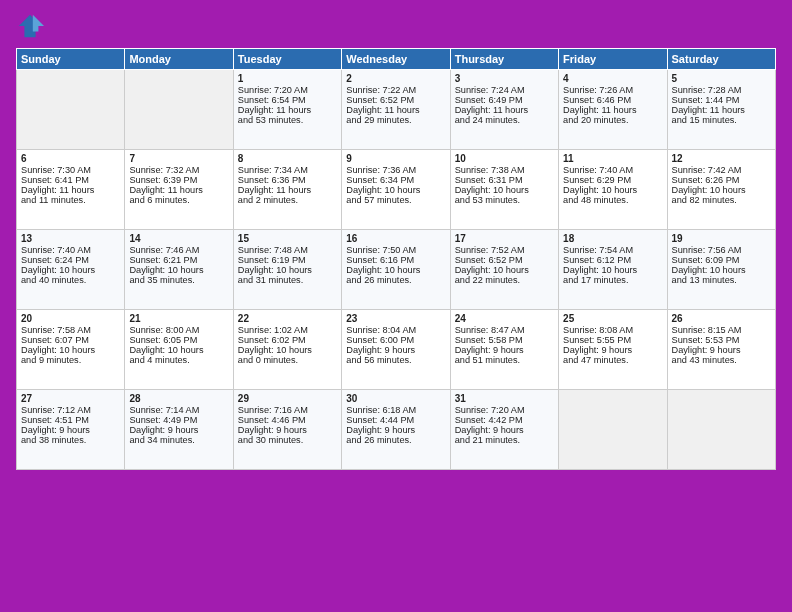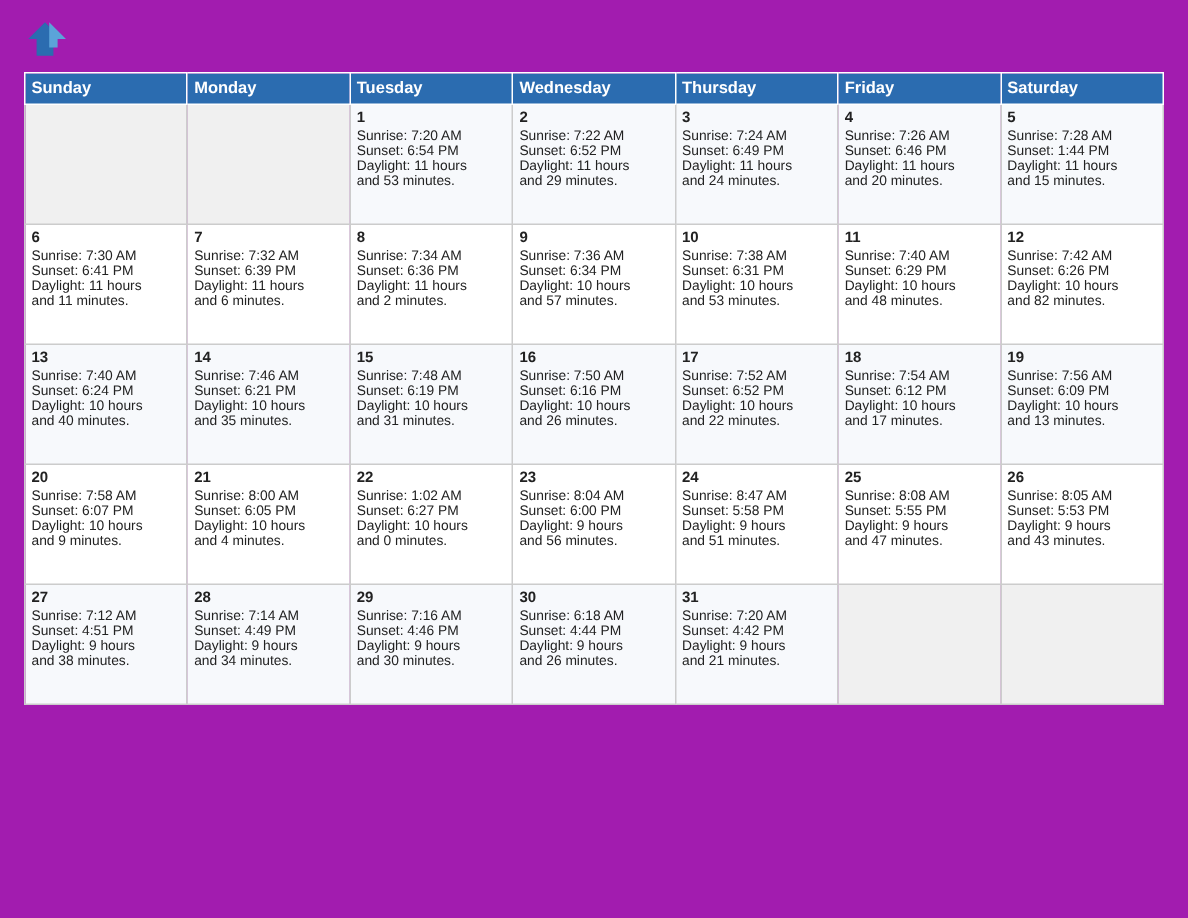--- a/index.html
+++ b/index.html
@@ -274,21 +274,21 @@
           <td>
             <span class="day-num">21</span>
             <div>Sunrise: 8:00 AM</div>
             <div>Sunset: 6:05 PM</div>
             <div>Daylight: 10 hours</div>
             <div>and 4 minutes.</div>
           </td>
           <td>
             <span class="day-num">22</span>
             <div>Sunrise: 1:02 AM</div>
-            <div>Sunset: 6:27 PM</div>
+            <div>Sunset: 6:02 PM</div>
             <div>Daylight: 10 hours</div>
             <div>and 0 minutes.</div>
           </td>
           <td>
             <span class="day-num">23</span>
             <div>Sunrise: 8:04 AM</div>
             <div>Sunset: 6:00 PM</div>
             <div>Daylight: 9 hours</div>
             <div>and 56 minutes.</div>
           </td>
@@ -301,21 +301,21 @@
           </td>
           <td>
             <span class="day-num">25</span>
             <div>Sunrise: 8:08 AM</div>
             <div>Sunset: 5:55 PM</div>
             <div>Daylight: 9 hours</div>
             <div>and 47 minutes.</div>
           </td>
           <td>
             <span class="day-num">26</span>
-            <div>Sunrise: 8:05 AM</div>
+            <div>Sunrise: 8:15 AM</div>
             <div>Sunset: 5:53 PM</div>
             <div>Daylight: 9 hours</div>
             <div>and 43 minutes.</div>
           </td>
         </tr>
         <tr>
           <td>
             <span class="day-num">27</span>
             <div>Sunrise: 7:12 AM</div>
             <div>Sunset: 4:51 PM</div>

